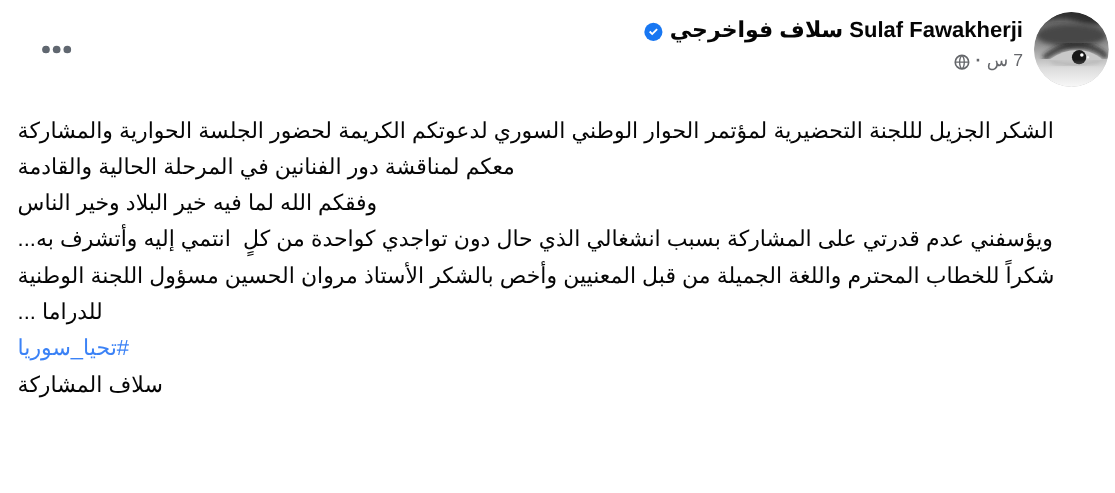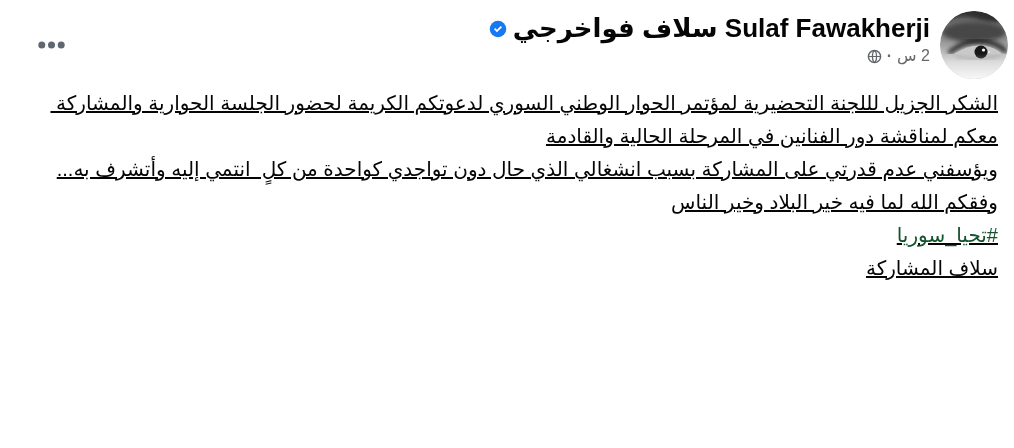--- a/index.html
+++ b/index.html
@@ -14,21 +14,21 @@
   
   .post-header { display:flex; align-items:flex-start; padding:11px 6px 0 16px; }
   .avatar {
     flex:none; width:68px; height:68px; border-radius:50%; overflow:hidden;
     cursor:pointer; background:#cfcfcf;
   }
   .avatar svg { display:block; width:68px; height:68px; }
   .header-info { margin-right:10px; padding-top:3px; }
   .name-row { display:flex; align-items:center; gap:6px; }
   .author-name {
-    font-size:26px; line-height:28px; font-weight:700; color:#050505;
+    font-size:20px; line-height:28px; font-weight:700; color:#050505;
     cursor:pointer; white-space:nowrap;
   }
   .verified-badge { display:inline-flex; margin-top:2px; }
   .verified-badge svg { width:18px; height:18px; display:block; }
   .meta-row {
     margin-top:4px; display:flex; align-items:center; gap:5px;
     font-size:16px; line-height:20px; color:#65676B;
   }
   .meta-sep { font-weight:700; }
   .globe-icon { display:inline-flex; color:#65676B; margin-top:1px; }
@@ -36,26 +36,26 @@
   .spacer { flex:1; }
   .more-btn {
     border:none; background:transparent; cursor:pointer;
     margin:24px 0 0 16px; padding:6px; border-radius:50%;
     display:flex; align-items:center;
   }
   .more-btn svg { display:block; fill:#606770; }
 
   
   .post-body {
-    padding:0 16px; margin-top:8px;
-    font-size:20px; line-height:33px; color:#050505; text-align:right;text-decoration:underline;
+    padding:0 16px; margin-top:24px;
+    font-size:20px; line-height:33px; color:#050505; text-align:left;
   }
   .post-line { white-space:pre-wrap; }
   .hashtag {
-    display:block; color:#14532d; text-decoration:none; cursor:pointer;
+    display:block; color:#3b82f6; text-decoration:none; cursor:pointer;
   }
   .signature { color:#050505; }
 </style>
 </head>
 <body>
 
 <div class="post">
 
   <div class="post-header">
 
@@ -95,21 +95,21 @@
       <div class="name-row">
         <span class="author-name">Sulaf Fawakherji سلاف فواخرجي</span>
         <span class="verified-badge">
           <svg viewBox="0 0 24 24" xmlns="http://www.w3.org/2000/svg">
             <circle cx="12" cy="12" r="11" fill="#1877F2"></circle>
             <path d="M10.6 16.2 L6.7 12.3 L8.3 10.7 L10.6 13 L15.7 7.9 L17.3 9.5 Z" fill="#ffffff"></path>
           </svg>
         </span>
       </div>
       <div class="meta-row">
-        <span>2 س</span>
+        <span>7 س</span>
         <span class="meta-sep">·</span>
         <span class="globe-icon">
           <svg viewBox="0 0 16 16" xmlns="http://www.w3.org/2000/svg">
             <circle cx="8" cy="8" r="6.5" fill="none" stroke="currentColor" stroke-width="1.6"></circle>
             <path d="M1.5 8 H14.5 M8 1.5 C11 4 11 12 8 14.5 M8 1.5 C5 4 5 12 8 14.5" fill="none" stroke="currentColor" stroke-width="1.3"></path>
           </svg>
         </span>
       </div>
     </div>
 
@@ -122,19 +122,20 @@
           <circle cx="13.5" cy="4" r="3.5"></circle>
           <circle cx="23.2" cy="4" r="3.5"></circle>
         </svg>
       </span>
     </button>
 
   </div>
 
   <div class="post-body">
     <div class="post-line">الشكر الجزيل لللجنة التحضيرية لمؤتمر الحوار الوطني السوري لدعوتكم الكريمة لحضور الجلسة الحوارية والمشاركة معكم لمناقشة دور الفنانين في المرحلة الحالية والقادمة</div>
+    <div class="post-line">وفقكم الله لما فيه خير البلاد وخير الناس</div>
     <div class="post-line">ويؤسفني عدم قدرتي على المشاركة بسبب انشغالي الذي حال دون تواجدي كواحدة من كلٍ  انتمي إليه وأتشرف به...</div>
-    <div class="post-line">وفقكم الله لما فيه خير البلاد وخير الناس</div>
+    <div class="post-line">شكراً للخطاب المحترم واللغة الجميلة من قبل المعنيين وأخص بالشكر الأستاذ مروان الحسين مسؤول اللجنة الوطنية للدراما ...</div>
     <a class="hashtag" href="#">#تحيا_سوريا</a>
     <div class="signature">سلاف المشاركة</div>
   </div>
 
 </div>
 
 </body></html>

